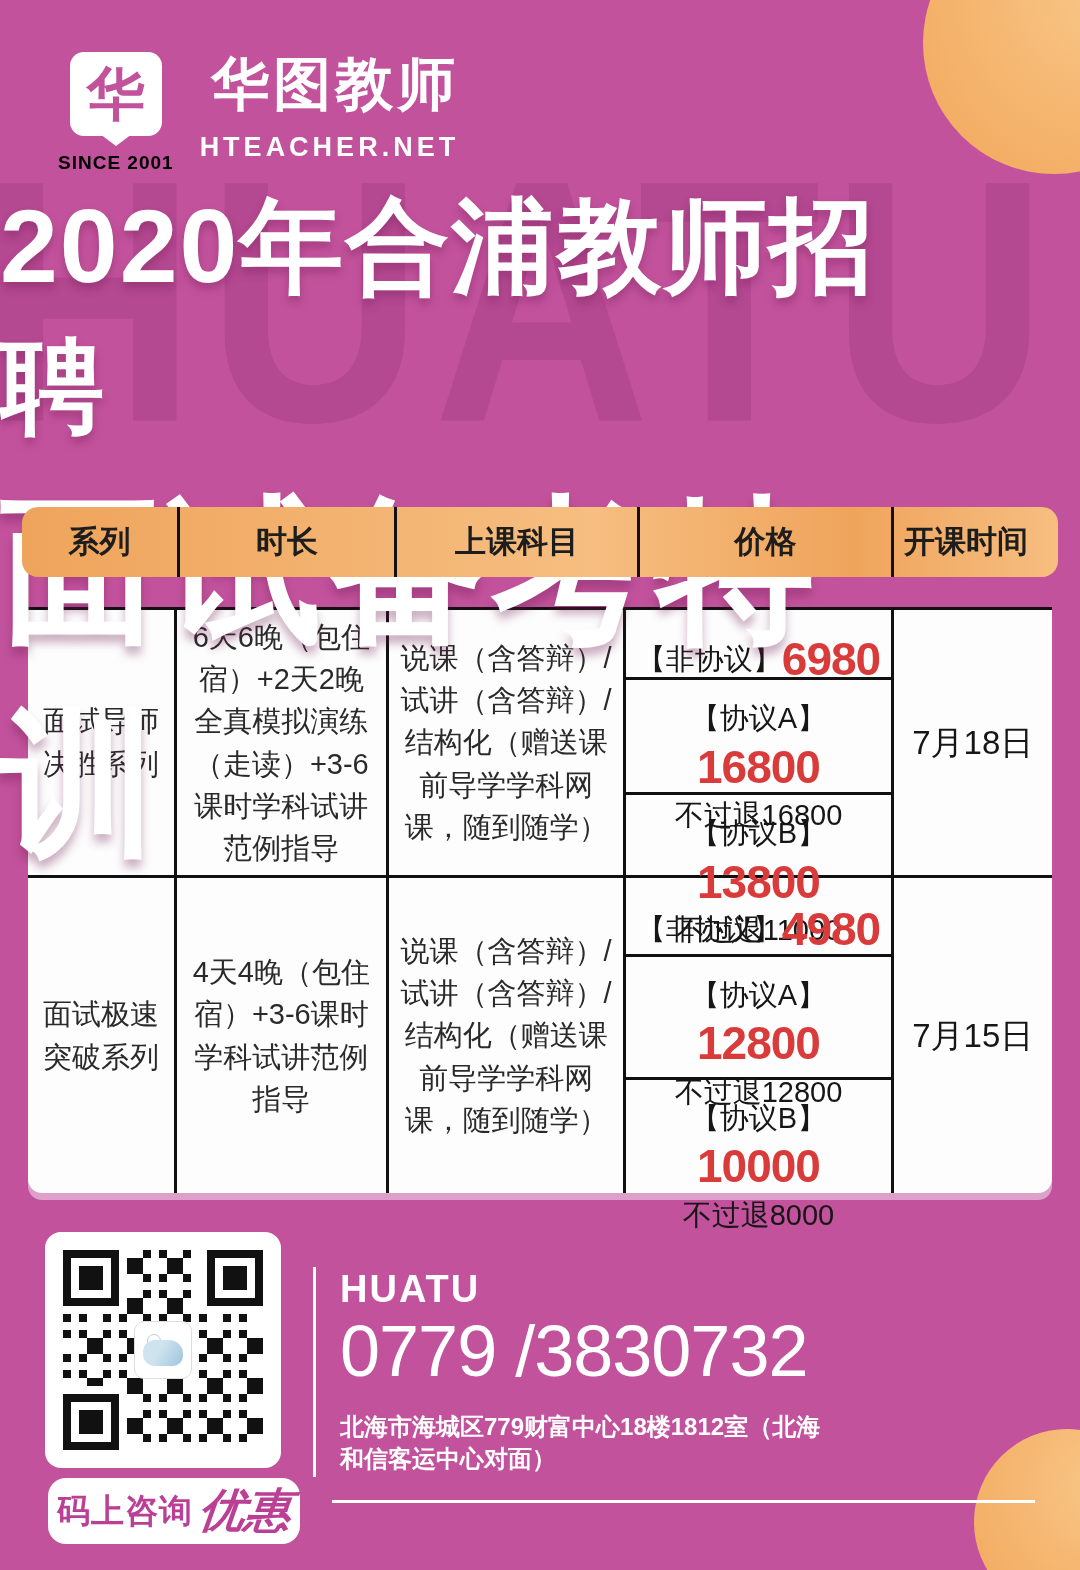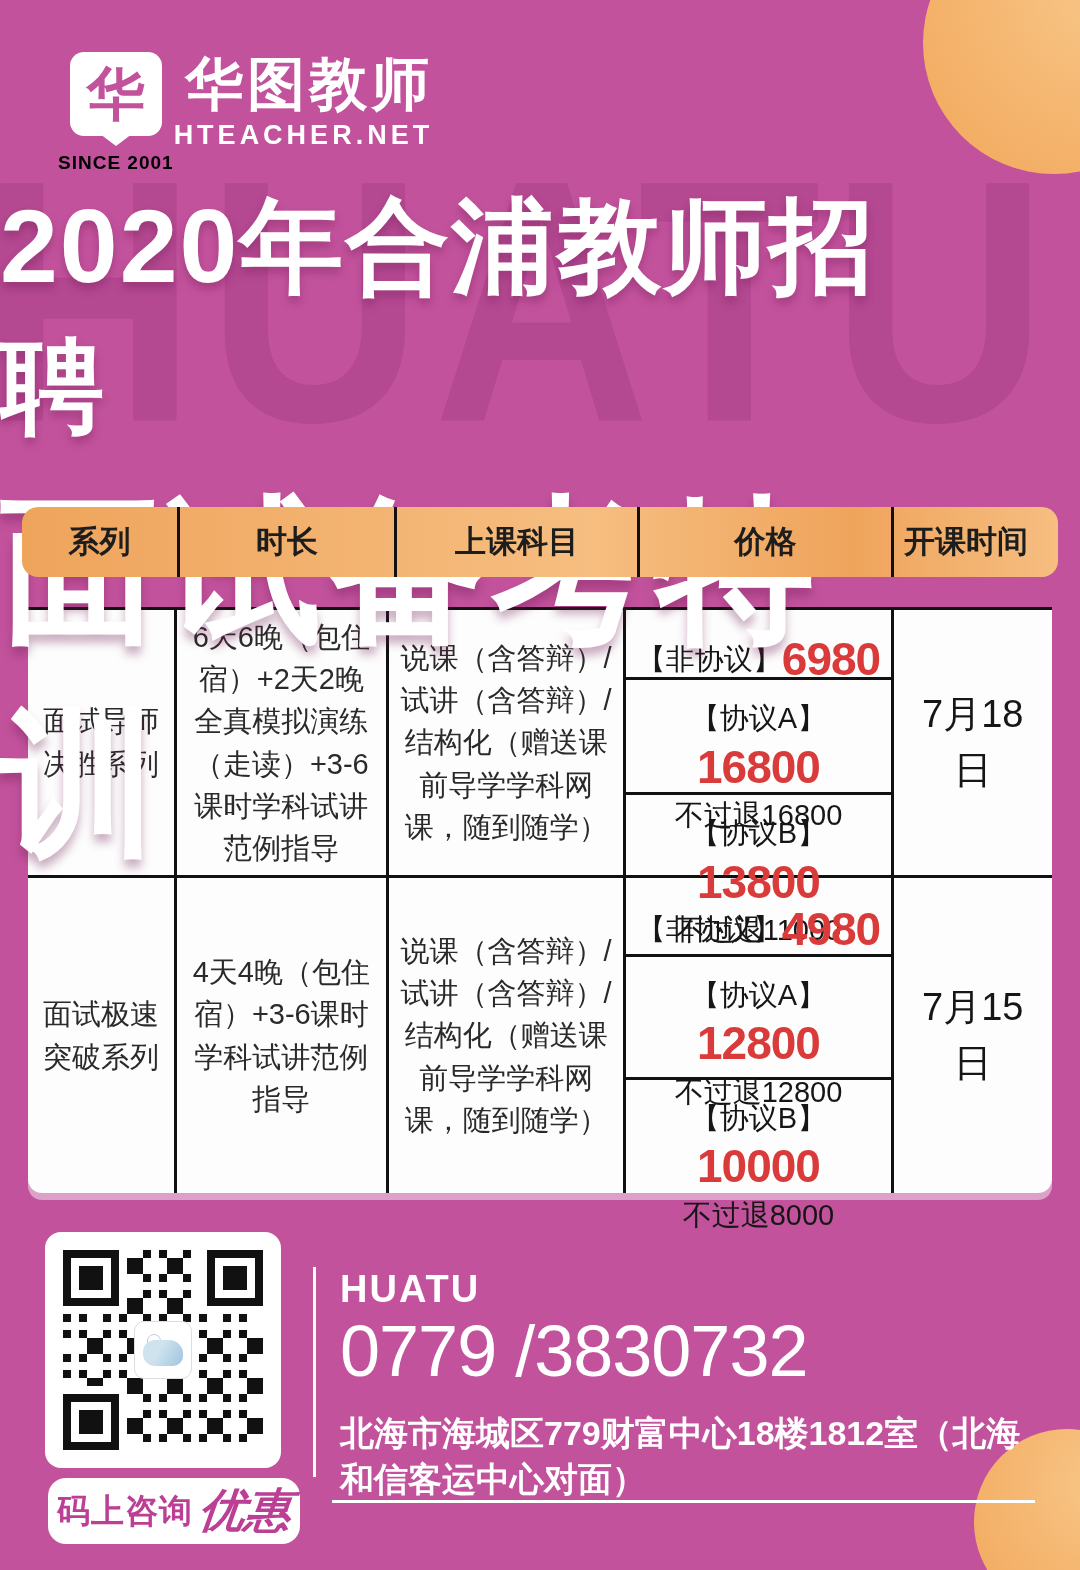--- a/index.html
+++ b/index.html
@@ -25,21 +25,21 @@
   }
   
   .brand-row{position:absolute;left:58px;top:52px;z-index:3;display:flex;align-items:flex-start;}
   .logo-badge{width:92px;height:84px;background:#fff;border-radius:14px;
     display:flex;align-items:center;justify-content:center;position:relative;}
   .logo-badge:after{content:"";position:absolute;bottom:-10px;left:50%;transform:translateX(-50%);
     border-left:16px solid transparent;border-right:16px solid transparent;border-top:12px solid #fff;}
   .logo-glyph{font-size:58px;font-weight:bold;color:var(--bg);line-height:1;}
   .logo-col{display:flex;flex-direction:column;align-items:center;}
   .since{color:#000000;font-weight:bold;font-size:19px;margin-top:16px;letter-spacing:1px;}
-  .brand-text{display:flex;flex-direction:column;align-items:flex-end;}
+  .brand-text{margin-left:26px;display:flex;flex-direction:column;align-items:flex-end;gap:12px;}
   .brand-name{color:#fff;font-weight:bold;font-size:58px;letter-spacing:4px;line-height:1.1;}
   .brand-site{color:#fff;font-weight:bold;font-size:27px;letter-spacing:4px;margin-top:4px;}
   
   .title-block{position:absolute;left:0;top:178px;width:944px;text-align:left;z-index:2;}
   .title-l1{color:#fff;font-weight:bold;font-size:104px;letter-spacing:2px;
     text-shadow:0 6px 8px rgba(110,25,80,.35);}
   .title-l2{color:#fff;font-weight:bold;font-size:158px;letter-spacing:6px;margin-top:8px;
     text-shadow:0 8px 10px rgba(110,25,80,.35);}
   
   .tbl-header{position:absolute;left:22px;top:507px;width:1036px;height:70px;z-index:2;
@@ -58,21 +58,21 @@
     box-shadow:0 7px 0 rgba(255,255,255,.45);color:#2a2a2a;}
   .trow{display:flex;width:100%;}
   .trow.r0{height:268px;border-bottom:3px solid #111;}
   .trow.r1{height:315px;}
   .cell{display:flex;align-items:center;justify-content:center;text-align:center;
     padding:6px 10px;font-size:29px;line-height:1.45;}
   .cell.c-series{width:152px;}
   .cell.c-duration{width:217px;}
   .cell.c-subjects{width:243px;}
   .cell.c-prices{width:274px;padding:0;display:flex;flex-direction:column;}
-  .cell.c-date{width:162px;font-size:38px;color:#161616;}
+  .cell.c-date{width:162px;font-size:33px;color:#161616;}
   .cell:not(:last-child){border-right:3px solid #111;}
   .price-sub{width:100%;display:flex;align-items:center;justify-content:center;
     text-align:center;padding:20px 8px;flex-wrap:wrap;line-height:1.3;}
   .price-sub:not(:last-child){border-bottom:3px solid #111;}
   .p-label,.p-suffix{font-size:29px;color:#161616;}
   .p-num{font-size:46px;font-weight:bold;color:var(--red);letter-spacing:-1px;}
   .r0 .price-sub:nth-child(1){height:70px;}
   .r0 .price-sub:nth-child(2){height:115px;}
   .r0 .price-sub:nth-child(3){height:80px;}
   .r1 .price-sub:nth-child(1){height:77px;}
@@ -89,21 +89,21 @@
   .qr-pill{position:absolute;left:48px;top:1478px;width:252px;height:66px;background:#fff;
     border-radius:18px;display:flex;align-items:center;justify-content:center;z-index:2;}
   .pill-normal{color:var(--accent);font-weight:bold;font-size:33px;letter-spacing:1px;}
   .pill-accent{color:var(--accent);font-weight:bold;font-size:46px;font-style:italic;margin-left:6px;
     transform:skewX(-6deg);}
   .v-divider{position:absolute;left:313px;top:1267px;width:3px;height:210px;background:#fff;z-index:2;}
   .contact-text{position:absolute;left:340px;top:1268px;z-index:2;color:#fff;}
   .huatu-label{font-weight:bold;font-size:38px;letter-spacing:2px;}
   .phone{font-weight:normal;font-size:72px;letter-spacing:-1px;line-height:1.0;margin-top:4px;
     white-space:nowrap;}
-  .address{margin-top:24px;font-size:34px;font-weight:bold;line-height:1.35;width:700px;}
+  .address{margin-top:24px;font-size:24px;font-weight:bold;line-height:1.35;width:700px;}
   .addr-underline{position:absolute;left:332px;top:1500px;width:703px;height:3px;background:#fff;z-index:3;}
 </style>
 </head>
 <body>
 
 <div class="circle tr"></div>
 <div class="circle br"></div>
 <div class="watermark">HUATU</div>
 
 <div class="brand-row">

